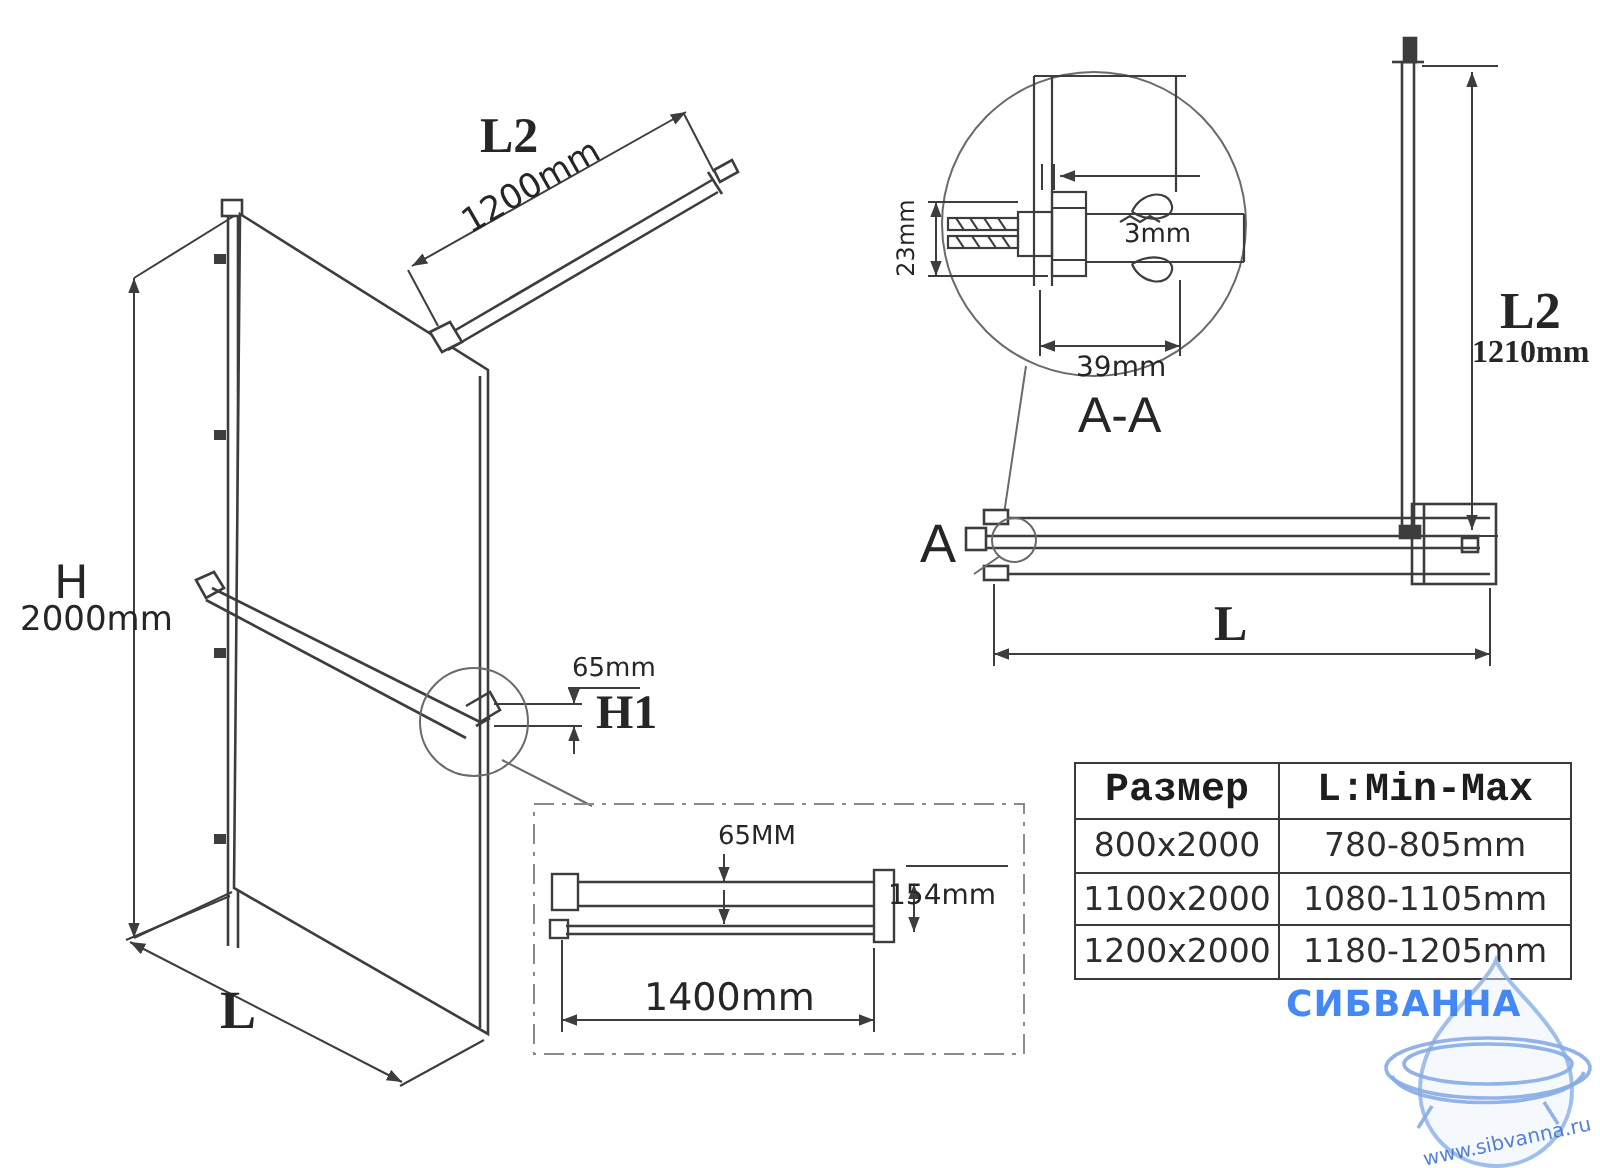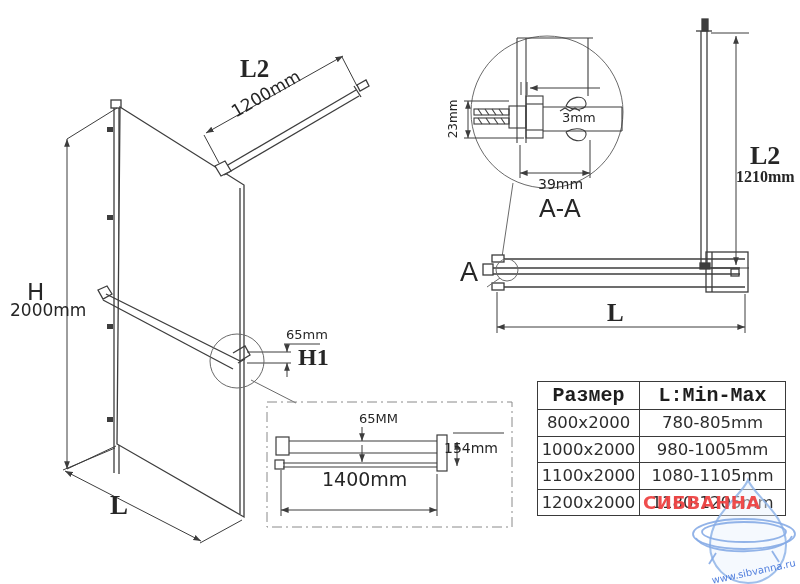--- a/index.html
+++ b/index.html
@@ -11,21 +11,21 @@
   .sans{font-family:"DejaVu Sans",sans-serif;}
   .ctr{transform:translate(-50%,-50%);}
   
   .size-table{position:absolute;left:537px;top:381px;border-collapse:collapse;z-index:3;
               table-layout:fixed;background:#fff;}
   .size-table th,.size-table td{border:1.7px solid #3a3a3a;text-align:center;padding:0;vertical-align:middle;}
   .size-table th{height:27px;font-family:Liberation Mono, monospace;font-weight:bold;font-size:20px;color:#1d1d1d;}
   .size-table td{height:25.6px;font-family:"DejaVu Sans",sans-serif;font-size:16.5px;color:#2d2d2d;}
   
   .wm{position:absolute;z-index:4;pointer-events:none;}
-  .wm-brand{left:643px;top:494px;font-size:18px;font-weight:bold;color:#ef4444;letter-spacing:.5px;opacity:.95;}
+  .wm-brand{left:643px;top:494px;font-size:18px;font-weight:bold;color:#3b82f6;letter-spacing:.5px;opacity:.95;}
   .wm-url{left:711px;top:567px;font-size:10px;color:#3f72da;transform:rotate(-12deg);opacity:.9;}
 </style>
 </head>
 <body>
 
 <div class="canvas">
 
   <svg class="layer" width="800" height="584" viewBox="0 0 800 584">
     <defs>
       <marker id="ar" viewBox="0 0 10 10" refX="9" refY="5" markerWidth="8.5" markerHeight="8.5" orient="auto-start-reverse">
@@ -211,41 +211,37 @@
   <span class="lbl sans" style="left:538px;top:157px;font-size:14px;margin-top:20px;">39mm</span>
   <span class="lbl sans" style="left:524px;top:196px;font-size:25px;font-family:'Liberation Sans',sans-serif;margin-left:15px;">A-A</span>
 
   <span class="lbl serifb" style="left:750px;top:143px;font-size:26px;">L2</span>
   <span class="lbl serifb" style="left:736px;top:169px;font-size:16px;">1210mm</span>
   <span class="lbl sans" style="left:460px;top:259px;font-size:27px;font-family:'Liberation Sans',sans-serif;">A</span>
   <span class="lbl serifb" style="left:607px;top:300px;font-size:25px;">L</span>
 
   <span class="lbl sans" style="left:359px;top:412px;font-size:13px;">65MM</span>
   <span class="lbl sans" style="left:444px;top:417px;font-size:14px;margin-top:24px;">154mm</span>
-  <span class="lbl sans" style="left:322px;top:470px;font-size:19px;">1400mm</span>
+  <span class="lbl sans" style="left:322px;top:490px;font-size:19px;">1400mm</span>
 
   <table class="size-table">
     <colgroup>
         <col style="width:102px">
         <col style="width:146px">
       </colgroup>
     <tbody>
         <tr>
       <th>Размер</th>
       <th>L:Min-Max</th>
     </tr>
     <tr>
       <td>800x2000</td>
       <td>780-805mm</td>
     </tr>
     <tr>
-      <td>1000x2000</td>
-      <td>980-1005mm</td>
-    </tr>
-    <tr>
       <td>1100x2000</td>
       <td>1080-1105mm</td>
     </tr>
     <tr>
       <td>1200x2000</td>
       <td>1180-1205mm</td>
     </tr>
   </tbody>
     </table>
 

